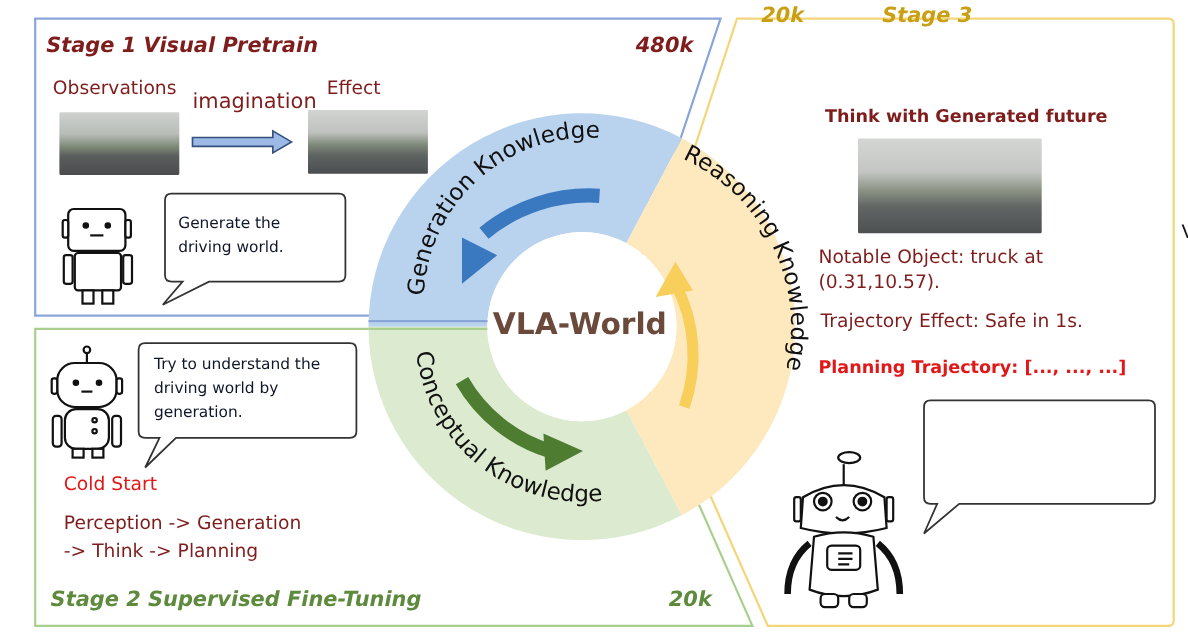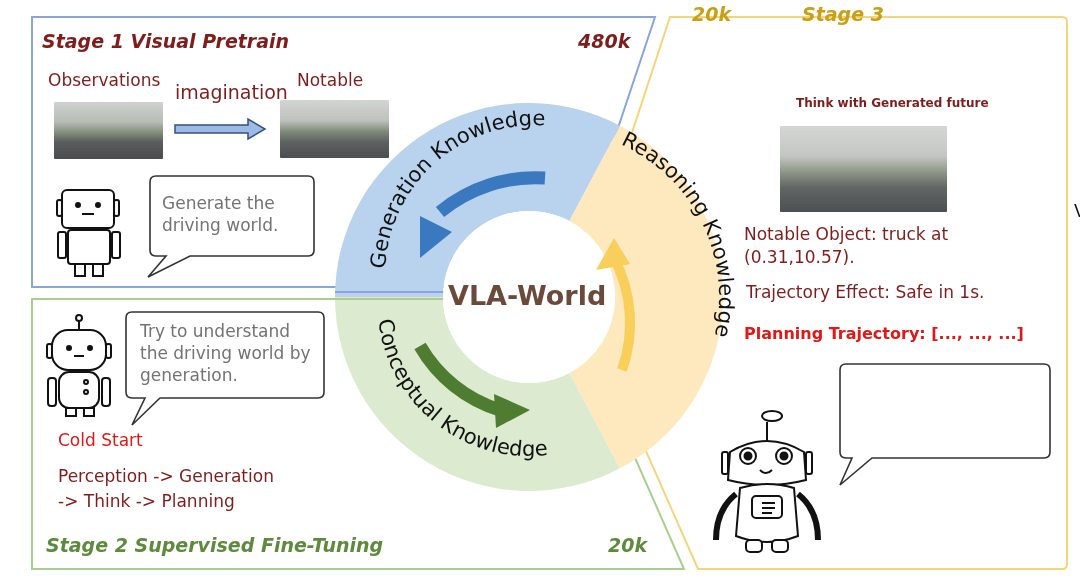--- a/index.html
+++ b/index.html
@@ -6,21 +6,21 @@
   body { width: 1080px; height: 582px; position: relative; overflow: hidden;
          font-family: "DejaVu Sans", sans-serif; color: #111; }
   #stage { position: absolute; left: 0; top: 0; width: 1080px; height: 582px; }
   .abs { position: absolute; white-space: nowrap; }
   .title { font-style: italic; font-weight: bold; font-size: 19px; }
   .t-blue { color: #7f1d1d; }
   .t-green { color: #5d8a3c; }
   .t-gold { color: #c9a013; }
   .body-text { font-size: 17px; color: #7f1d1d; }
   .red { color: #e01818; }
-  .bubble-text { font-size: 17px; line-height: 22px; color: #737373; white-space: normal; }
+  .bubble-text { font-size: 14px; line-height: 22px; color: #0f172a; white-space: normal; }
   .photo { position: absolute; overflow: hidden; border-radius: 1px; }
   .center-label { font-size: 27px; font-weight: bold; color: #6b4a3c; }
   .ring-label { font-size: 21px; fill: #111; font-family: "DejaVu Sans", sans-serif; }
   .truncated { font-size: 17px; color: #111; }
 </style>
 </head>
 <body>
 
 <div id="stage">
 
@@ -123,35 +123,35 @@
     </g>
   </svg>
 
   <div class="photo" style="left:54px;top:102px;width:109px;height:57px;background:linear-gradient(180deg,#cfd2d0 0%,#b7bcb7 35%,#7f8a78 55%,#5a5d5c 70%,#4a4c4e 100%);"></div>
   <div class="photo" style="left:280px;top:100px;width:109px;height:58px;background:linear-gradient(180deg,#d2d4d1 0%,#bfc2bf 35%,#7d8877 55%,#5e6261 72%,#4b4e50 100%);"></div>
   <div class="photo" style="left:780px;top:126px;width:167px;height:86px;background:linear-gradient(180deg,#d4d6d3 0%,#c3c6c2 35%,#8a9284 55%,#616564 72%,#4d5052 100%);"></div>
 
   <div class="abs title t-blue" style="left:42px;top:30px">Stage 1 Visual Pretrain</div>
   <div class="abs title t-blue" style="left:578px;top:30px">480k</div>
   <div class="abs body-text" style="left:48px;top:70px">Observations</div>
-  <div class="abs body-text" style="left:297px;top:70px">Notable</div>
+  <div class="abs body-text" style="left:297px;top:70px">Effect</div>
   <div class="abs body-text" style="left:175px;top:81px;font-size:19px">imagination</div>
   <div class="abs bubble-text" style="left:162px;top:192px;width:145px">Generate the driving world.</div>
 
   <div class="abs center-label" style="left:448px;top:280px">VLA-World</div>
 
   <div class="abs bubble-text" style="left:140px;top:320px;width:180px">Try to understand the driving world by generation.</div>
   <div class="abs body-text red" style="left:58px;top:430px">Cold Start</div>
   <div class="abs body-text" style="left:58px;top:466px">Perception -&gt; Generation</div>
   <div class="abs body-text" style="left:58px;top:491px">-&gt; Think -&gt; Planning</div>
   <div class="abs title t-green" style="left:46px;top:534px">Stage 2 Supervised  Fine-Tuning</div>
   <div class="abs title t-green" style="left:608px;top:534px">20k</div>
 
   <div class="abs title t-gold" style="left:692px;top:3px">20k</div>
   <div class="abs title t-gold" style="left:802px;top:3px">Stage 3</div>
-  <div class="abs body-text" style="left:796px;top:96px;font-weight:bold;font-size:12px">Think with Generated future</div>
+  <div class="abs body-text" style="left:750px;top:96px;font-weight:bold;font-size:16px">Think with Generated future</div>
   <div class="abs body-text" style="left:744px;top:224px">Notable Object: truck at</div>
   <div class="abs body-text" style="left:744px;top:247px">(0.31,10.57).</div>
   <div class="abs body-text" style="left:746px;top:282px">Trajectory Effect: Safe in 1s.</div>
   <div class="abs body-text red" style="left:744px;top:324px;font-weight:bold;font-size:16px">Planning Trajectory: [..., ..., ...]</div>
 
   <div class="abs truncated" style="left:1074px;top:201px">V</div>
 </div>
 
 </body></html>

